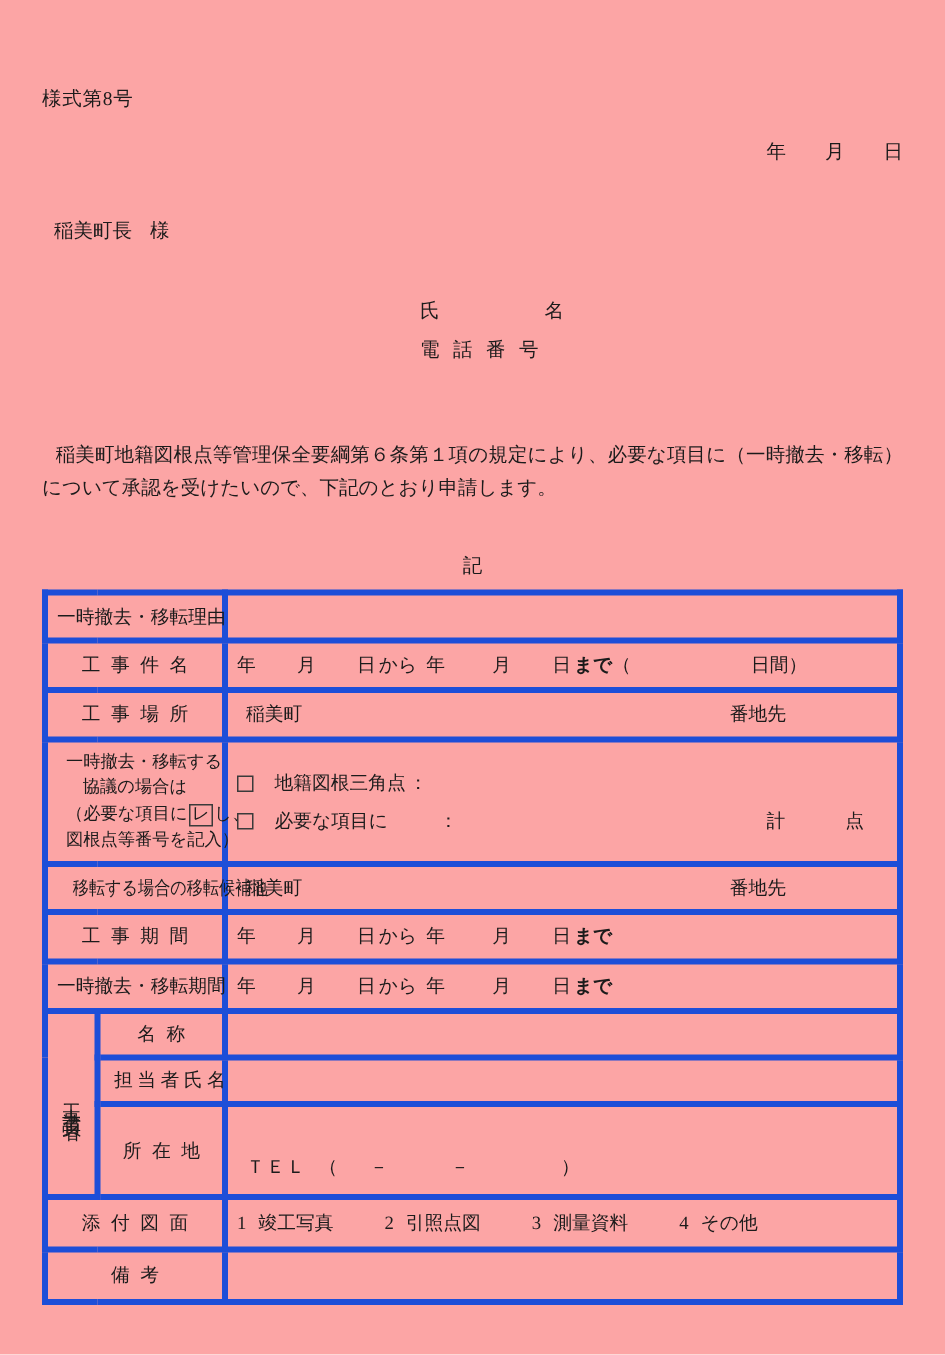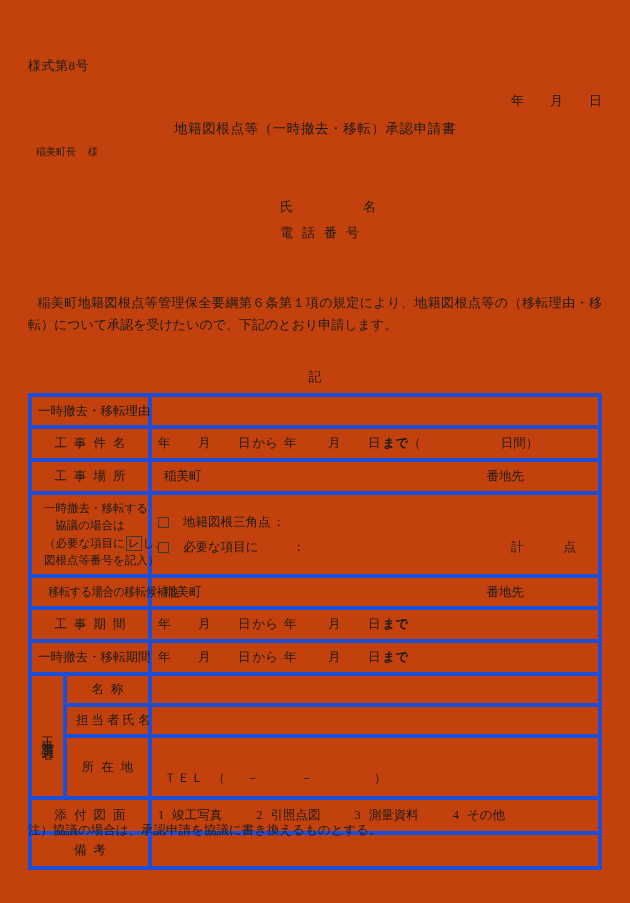--- a/index.html
+++ b/index.html
@@ -11,21 +11,21 @@
   body {
     font-family: "Liberation Serif", "DejaVu Serif", serif;
     color: #1b1b1b;
     -webkit-font-smoothing: antialiased;
   }
   .page {
     position: relative;
     width: 630px;
     height: 903px;
     box-sizing: border-box;
-    background: #c2410c;
+    background: #fca5a5;
     overflow: hidden;
   }
 
   
   .form-no {
     position: absolute;
     left: 28px;
     top: 57px;
     font-size: 13px;
     letter-spacing: 0.5px;
@@ -49,21 +49,21 @@
     top: 120px;
     text-align: center;
     font-size: 13.5px;
     letter-spacing: 0.6px;
     white-space: nowrap;
   }
   .addressee {
     position: absolute;
     left: 36px;
     top: 145px;
-    font-size: 10px;
+    font-size: 13px;
     white-space: nowrap;
   }
   .addressee .gap {
     display: inline-block;
     width: 12px;
   }
 
   
   .applicant {
     position: absolute;
@@ -315,21 +315,20 @@
 <body>
 
 <div class="page">
 
   <div class="form-no">様式第8号</div>
 
   <div class="date-line">
     <span>年</span><span class="sp"></span><span>月</span><span class="sp"></span><span>日</span>
   </div>
 
-  <div class="doc-title">地籍図根点等（一時撤去・移転）承認申請書</div>
 
   <div class="addressee">
     <span>稲美町長</span><span class="gap"></span><span>様</span>
   </div>
 
   <div class="applicant">
     <div class="row">
       <span class="lead"></span>
       <span class="field">
         <span>氏</span>
@@ -340,21 +339,21 @@
       <span class="lead"></span>
       <span class="field tight">
         <span>電</span>
           <span>話</span>
           <span>番</span>
           <span>号</span>
       </span>
     </div>
   </div>
 
-  <div class="body-text"><span class="indent"></span><span>稲美町地籍図根点等管理保全要綱第６条第１項の規定により、地籍図根点等の（移転理由・移転）について承認を受けたいので、下記のとおり申請します。</span></div>
+  <div class="body-text"><span class="indent"></span><span>稲美町地籍図根点等管理保全要綱第６条第１項の規定により、必要な項目に（一時撤去・移転）について承認を受けたいので、下記のとおり申請します。</span></div>
 
   <div class="ki">記</div>
 
   <table class="form">
     <colgroup>
       <col style="width:35px">
       <col style="width:85px">
       <col>
     </colgroup>
 
@@ -446,15 +445,14 @@
       </td>
     </tr>
 
     <tr>
       <td class="lbl" colspan="2" style="height:31px"><span class="spaced">備考</span></td>
       <td></td>
     </tr>
   </tbody>
     </table>
 
-  <div class="footnote">注）協議の場合は、承認申請を協議に書き換えるものとする。</div>
 
 </div>
 
 </body></html>

